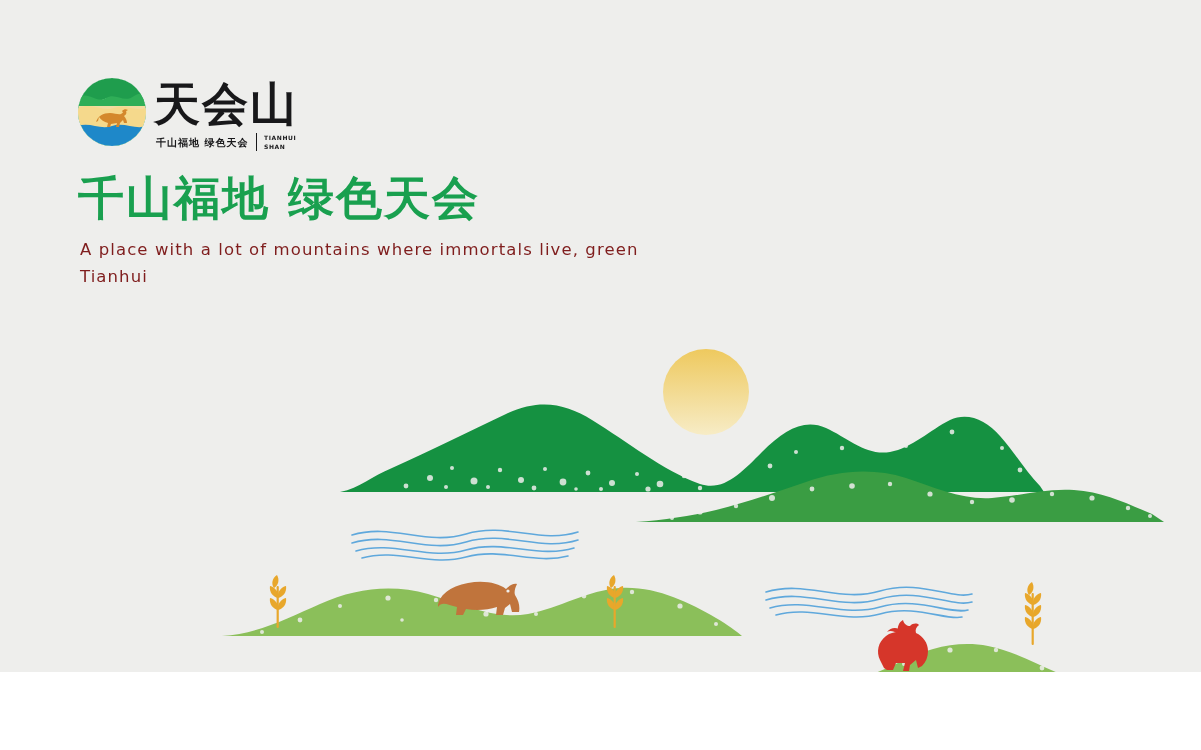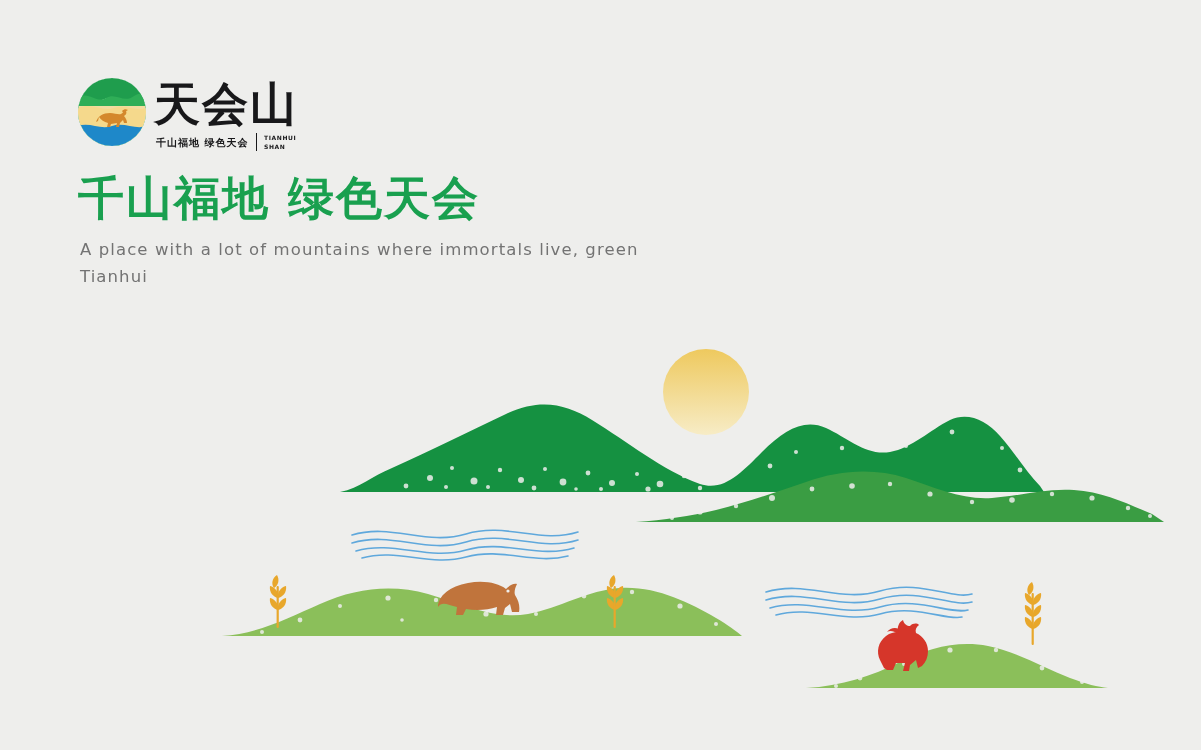--- a/index.html
+++ b/index.html
@@ -6,21 +6,21 @@
     margin: 0;
     padding: 0;
     background: #ffffff;
   }
   body {
     font-family: "Liberation Sans", sans-serif;
   }
   #page {
     position: relative;
     width: 1201px;
-    height: 750px;
+    height: 672px;
     background: #eeeeec;
     overflow: hidden;
   }
 
   
   #logo-block {
     position: absolute;
     left: 78px;
     top: 78px;
     width: 320px;
@@ -94,21 +94,21 @@
   }
   #subhead {
     position: absolute;
     left: 80px;
     top: 236px;
     width: 620px;
     font-family: "DejaVu Sans", sans-serif;
     font-size: 16.5px;
     letter-spacing: 1.1px;
     line-height: 27px;
-    color: #737373;
+    color: #7f1d1d;
   }
 
   
   #illustration {
     position: absolute;
     left: 0;
     top: 0;
     width: 1201px;
     height: 750px;
   }

